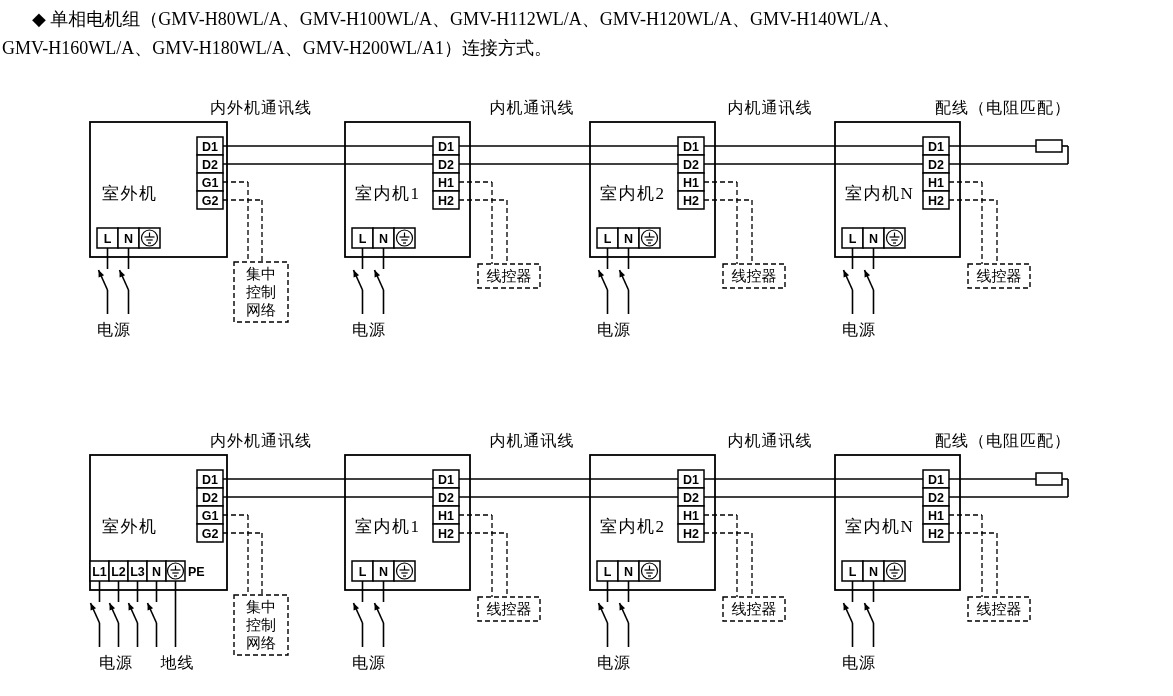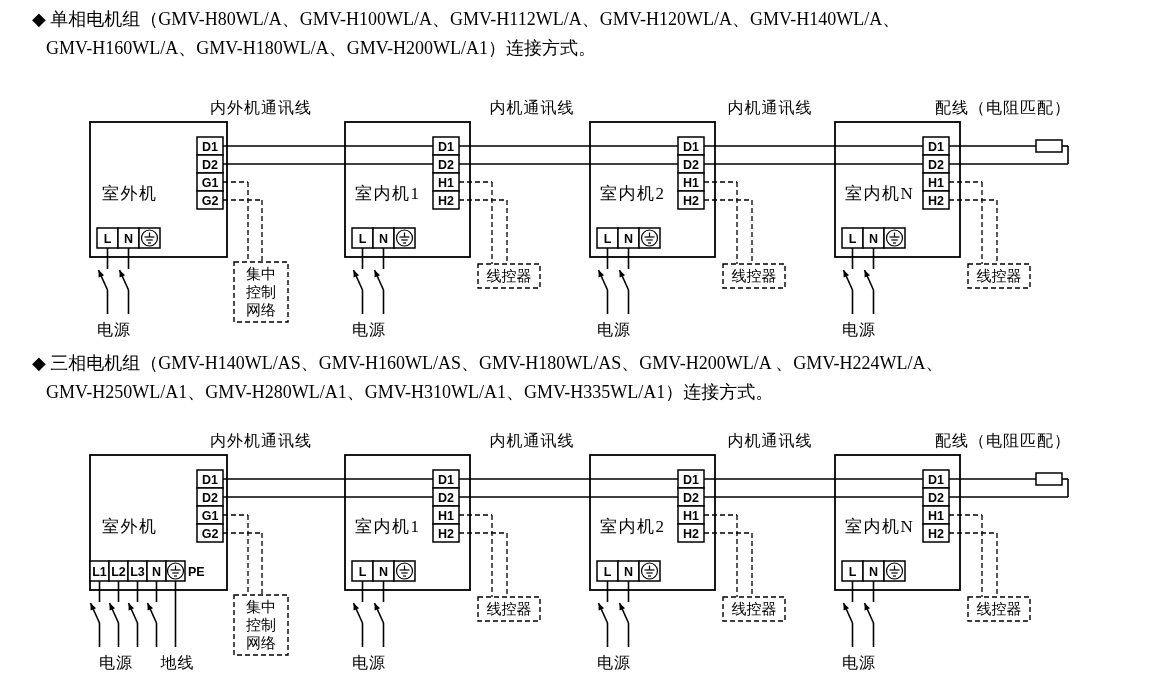--- a/index.html
+++ b/index.html
@@ -15,21 +15,21 @@
   }
   .intro {
     position: absolute;
     left: 2px;
     width: 1165px;
     font-size: 18px;
     line-height: 29px;
     color: #000;
   }
   .intro .l1 { display: block; padding-left: 30px; }
-  .intro .l2 { display: block; margin-left: 44px; }
+  .intro .l2 { display: block; }
   #intro-single { top: 5px; }
   #intro-three  { top: 349px; }
   .diagram { position: absolute; left: 0; }
   #diagram-0 { top: 98px; }
   #diagram-1 { top: 431px; }
 </style>
 </head>
 <body>
 
 <div class="page">
@@ -210,24 +210,20 @@
       <g>
         <line x1="873.5" y1="150" x2="873.5" y2="171" stroke="#000000" stroke-width="1.6" fill="none"></line>
         <line x1="873.5" y1="192" x2="864.5" y2="172" stroke="#000000" stroke-width="1.6" fill="none"></line>
         <polygon points="864.5,172 870.1,177.2 864.6,179.6" fill="#000000"></polygon>
         <line x1="873.5" y1="192" x2="873.5" y2="216" stroke="#000000" stroke-width="1.6" fill="none"></line>
       </g>
       <text x="842" y="237" fill="#000000" font-size="16" text-anchor="start" font-family="&quot;Liberation Serif&quot;, &quot;DejaVu Serif&quot;, serif" letter-spacing="1px">电源</text>
       <rect x="1036" y="42" width="26" height="12" fill="#ffffff" stroke="#000000" stroke-width="1.5"></rect>
     </svg>
 
-  <div class="intro" id="intro-three">
-    <span class="l1">◆ 三相电机组（GMV-H140WL/AS、GMV-H160WL/AS、GMV-H180WL/AS、GMV-H200WL/A 、GMV-H224WL/A、</span>
-    <span class="l2">GMV-H250WL/A1、GMV-H280WL/A1、GMV-H310WL/A1、GMV-H335WL/A1）连接方式。</span>
-  </div>
 
   <svg id="diagram-1" class="diagram" width="1173" height="248" viewBox="0 0 1173 248">
       <text x="261" y="15" fill="#000000" font-size="16" text-anchor="middle" font-family="&quot;Liberation Serif&quot;, &quot;DejaVu Serif&quot;, serif" letter-spacing="1px">内外机通讯线</text>
       <text x="532" y="15" fill="#000000" font-size="16" text-anchor="middle" font-family="&quot;Liberation Serif&quot;, &quot;DejaVu Serif&quot;, serif" letter-spacing="1px">内机通讯线</text>
       <text x="770" y="15" fill="#000000" font-size="16" text-anchor="middle" font-family="&quot;Liberation Serif&quot;, &quot;DejaVu Serif&quot;, serif" letter-spacing="1px">内机通讯线</text>
       <text x="1003" y="15" fill="#000000" font-size="16" text-anchor="middle" font-family="&quot;Liberation Serif&quot;, &quot;DejaVu Serif&quot;, serif" letter-spacing="1px">配线（电阻匹配）</text>
       <line x1="223" y1="48" x2="1036" y2="48" stroke="#000000" stroke-width="1.6" fill="none"></line>
       <line x1="1062" y1="48" x2="1068" y2="48" stroke="#000000" stroke-width="1.6" fill="none"></line>
       <line x1="223" y1="66" x2="1068" y2="66" stroke="#000000" stroke-width="1.6" fill="none"></line>
       <line x1="1068" y1="48" x2="1068" y2="66" stroke="#000000" stroke-width="1.6" fill="none"></line>

